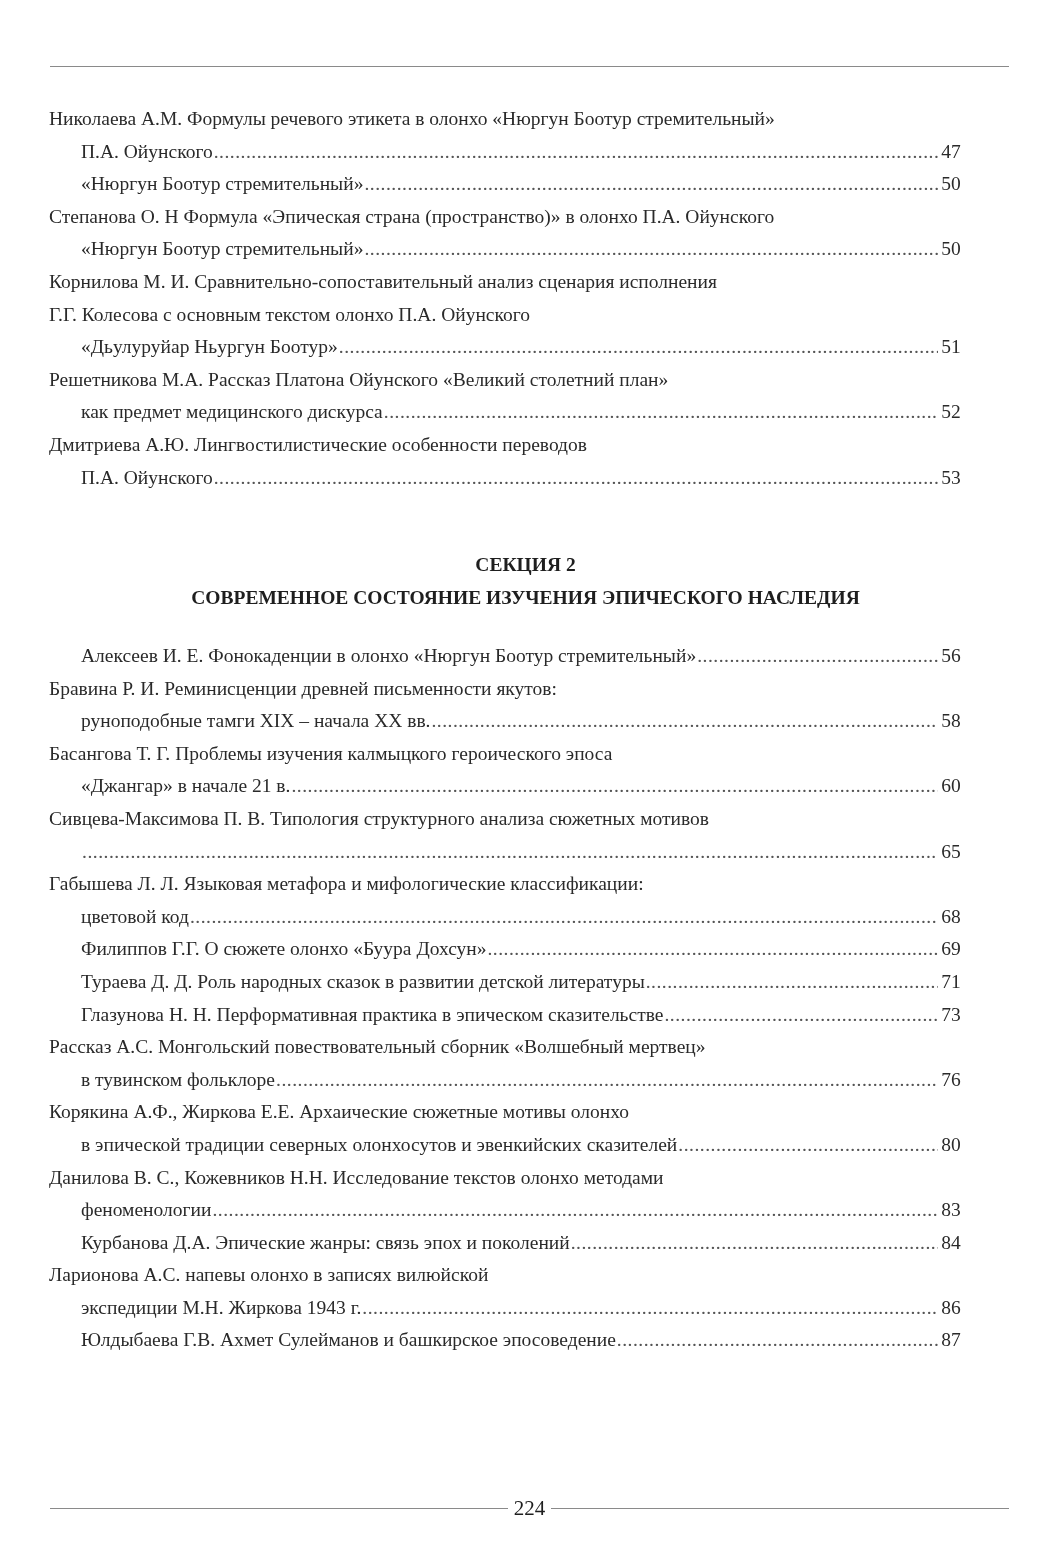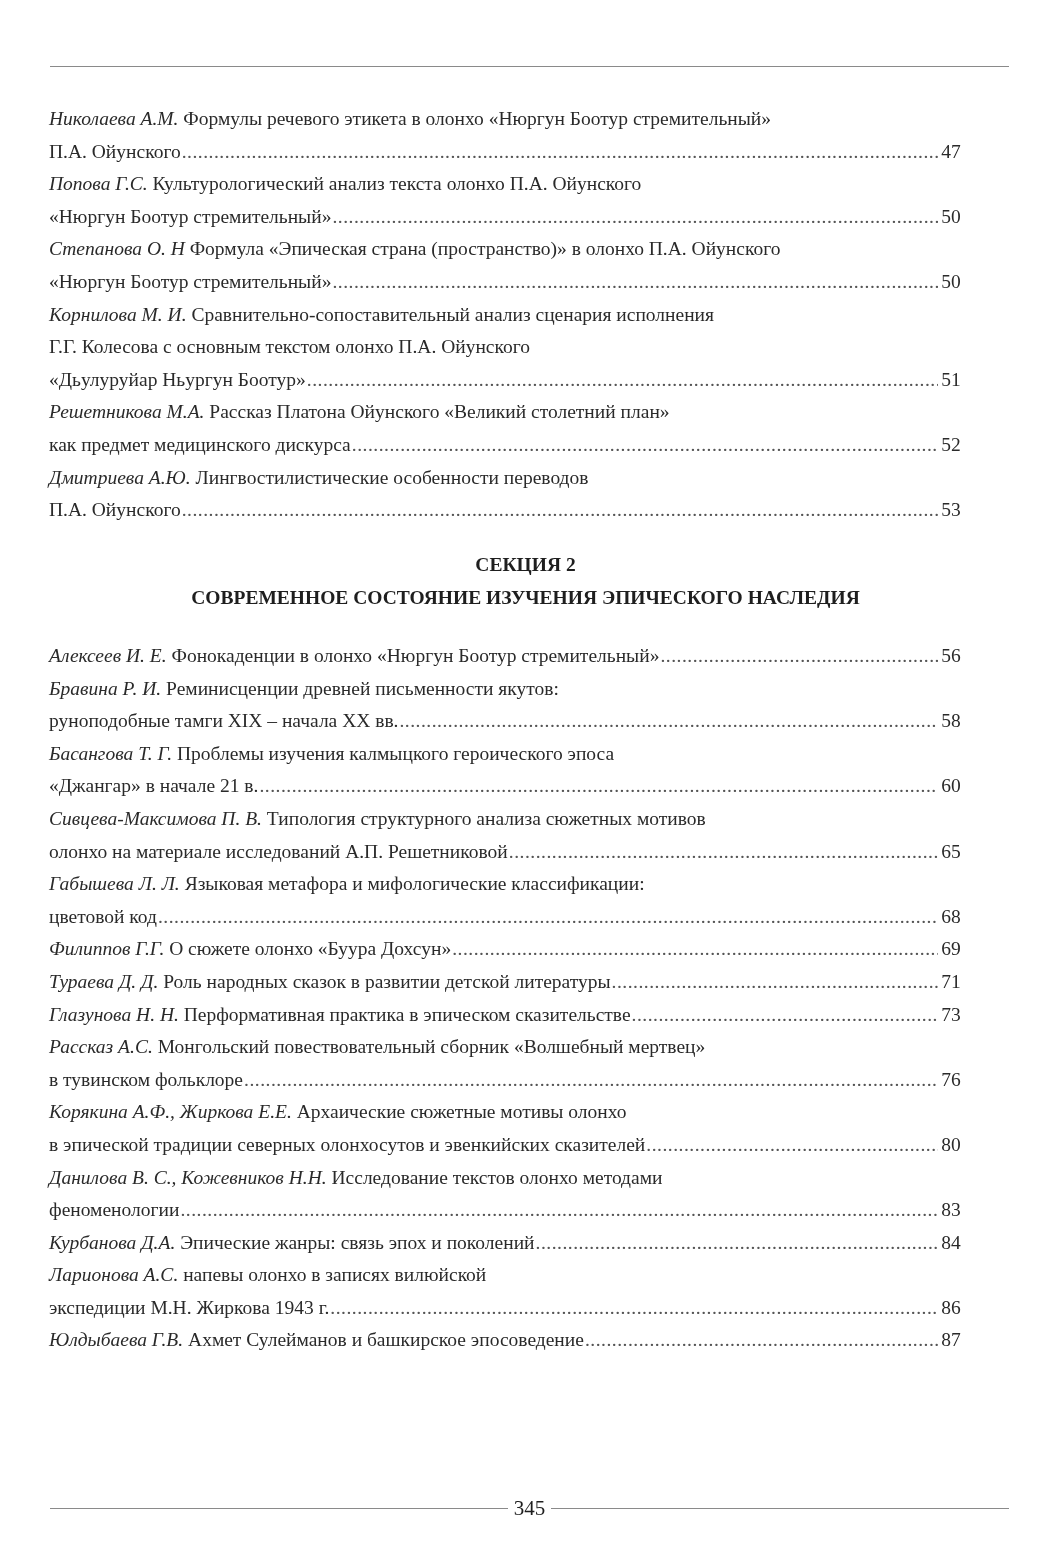--- a/index.html
+++ b/index.html
@@ -10,22 +10,22 @@
     }
     .rule-top {
       position: absolute; left: 50px; right: 42px; top: 66px;
       border-top: 1px solid #8a8a8a;
     }
     .toc { position: absolute; left: 49px; width: 912px; }
     .toc1 { top: 103px; }
     .toc2 { top: 640px; }
     .entry { font-size: 19.5px; line-height: 32.6px; }
     .line { white-space: nowrap; height: 32.6px; }
-    .author { font-style: italic; }
-    .lastline { display: flex; align-items: baseline; white-space: nowrap; }
+    .author { }
+    .lastline { display: flex; align-items: baseline; white-space: nowrap; margin-left: 32px; }
     .lastline .lt { flex: 0 0 auto; }
     .lastline .dots {
       flex: 1 1 auto; overflow: hidden; color: #555;
       letter-spacing: 0.5px; margin: 0 3px 0 1px;
     }
     .lastline .dots::after {
       content: "..................................................................................................................................................................................................................................................................................................................................";
     }
     .lastline .pg { flex: 0 0 auto; text-align: center; min-width: 20px; }
     .section-head {
@@ -48,21 +48,20 @@
 <div class="toc toc1" id="toc1">
     <div class="entry">
       <div class="line"><span class="lt"><span class="author">Николаева А.М.</span> <span>Формулы речевого этикета в олонхо «Нюргун Боотур стремительный»</span></span></div>
       <div class="line lastline">
         <span class="lt"><span>П.А. Ойунского</span></span>
         <span class="dots"></span>
         <span class="pg">47</span>
       </div>
     </div>
     <div class="entry">
-      <div class="line"><span class="lt"><span class="author">Попова Г.С.</span> <span>Культурологический анализ текста олонхо П.А. Ойунского</span></span></div>
       <div class="line lastline">
         <span class="lt"><span>«Нюргун Боотур стремительный»</span></span>
         <span class="dots"></span>
         <span class="pg">50</span>
       </div>
     </div>
     <div class="entry">
       <div class="line"><span class="lt"><span class="author">Степанова О. Н</span> <span>Формула «Эпическая страна (пространство)» в олонхо П.А. Ойунского</span></span></div>
       <div class="line lastline">
         <span class="lt"><span>«Нюргун Боотур стремительный»</span></span>
@@ -122,21 +121,20 @@
       <div class="line"><span class="lt"><span class="author">Басангова Т. Г.</span> <span>Проблемы изучения калмыцкого героического эпоса</span></span></div>
       <div class="line lastline">
         <span class="lt"><span>«Джангар» в начале 21 в.</span></span>
         <span class="dots"></span>
         <span class="pg">60</span>
       </div>
     </div>
     <div class="entry">
       <div class="line"><span class="lt"><span class="author">Сивцева-Максимова П. В.</span> <span>Типология структурного анализа сюжетных мотивов</span></span></div>
       <div class="line lastline">
-        <span class="lt"><span>олонхо на материале исследований А.П. Решетниковой</span></span>
         <span class="dots"></span>
         <span class="pg">65</span>
       </div>
     </div>
     <div class="entry">
       <div class="line"><span class="lt"><span class="author">Габышева Л. Л.</span> <span>Языковая метафора и мифологические классификации:</span></span></div>
       <div class="line lastline">
         <span class="lt"><span>цветовой код</span></span>
         <span class="dots"></span>
         <span class="pg">68</span>
@@ -206,15 +204,15 @@
       <div class="line lastline">
         <span class="lt"><span class="author">Юлдыбаева Г.В.</span> <span>Ахмет Сулейманов и башкирское эпосоведение</span></span>
         <span class="dots"></span>
         <span class="pg">87</span>
       </div>
     </div>
   </div>
 
 <div class="footer">
   <div class="fl"></div>
-  <div class="num">345</div>
+  <div class="num">224</div>
   <div class="fl"></div>
 </div>
 
 </body></html>

